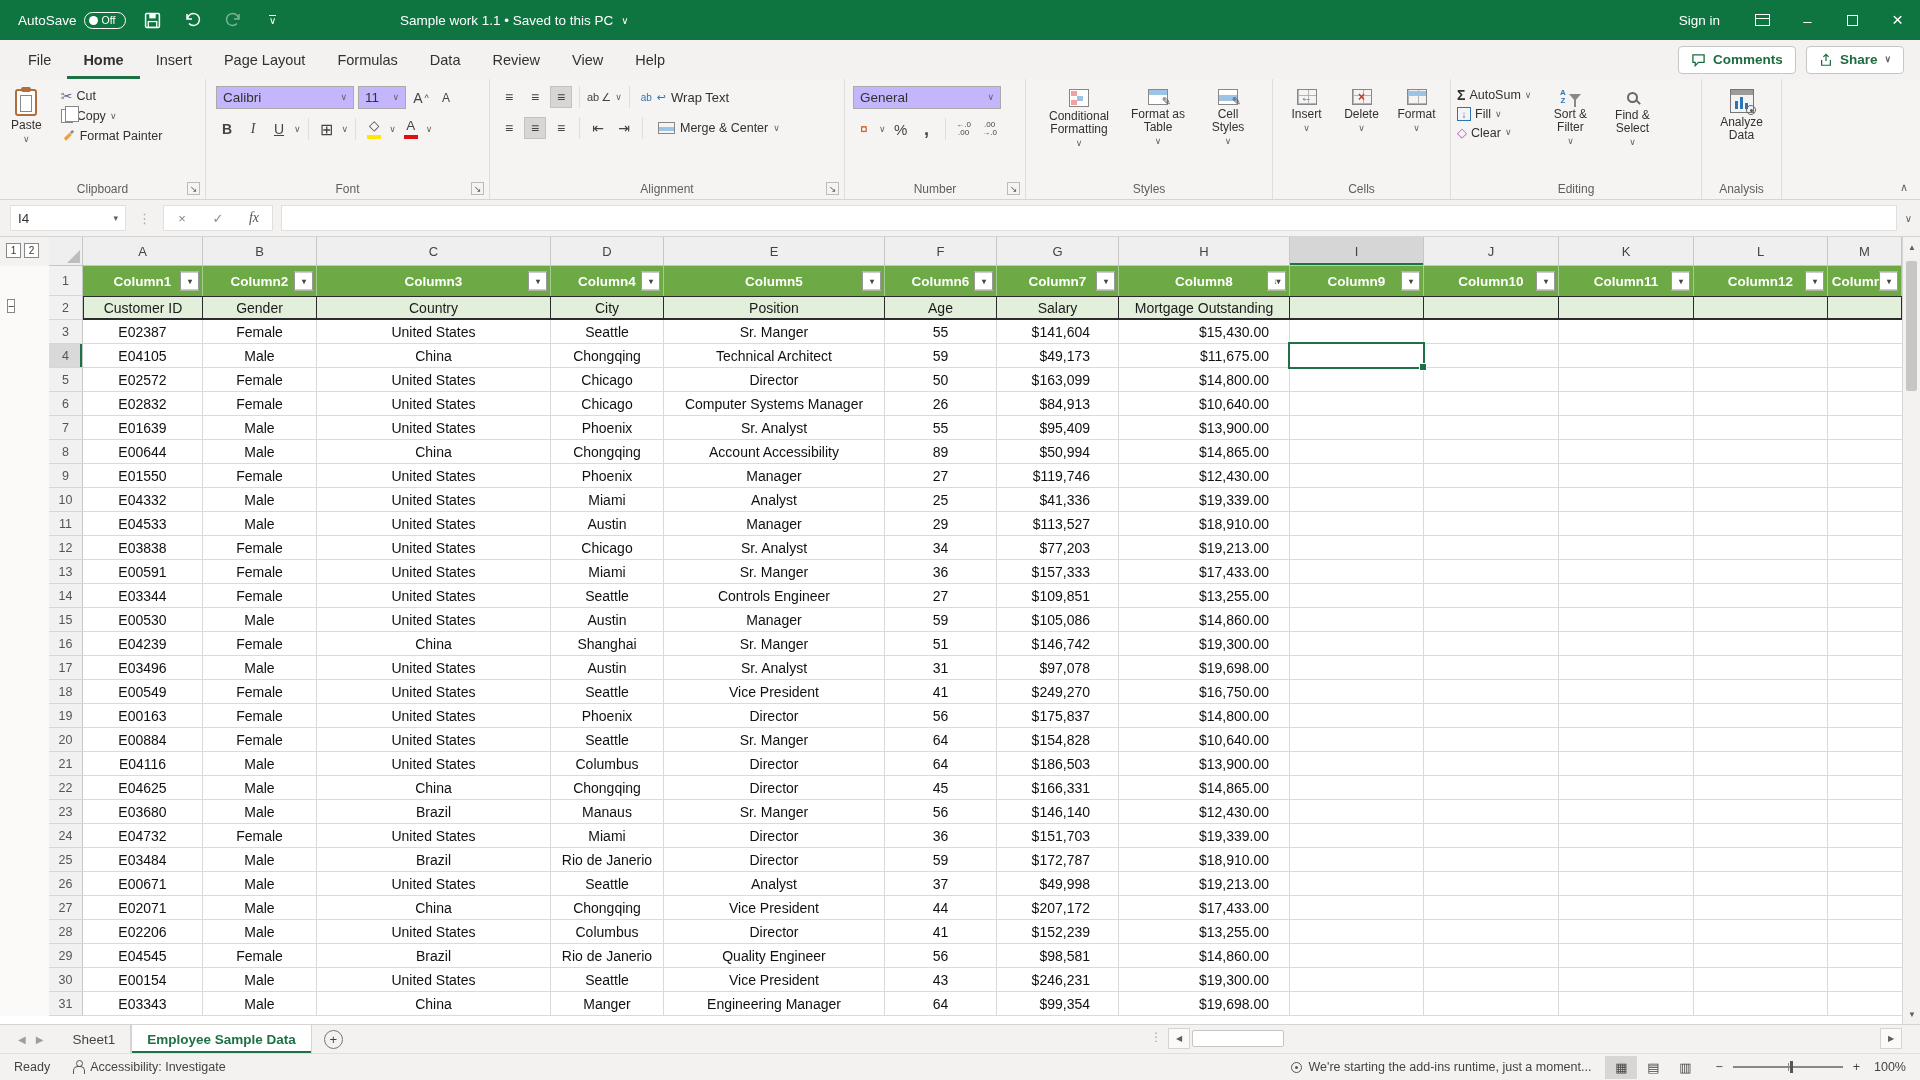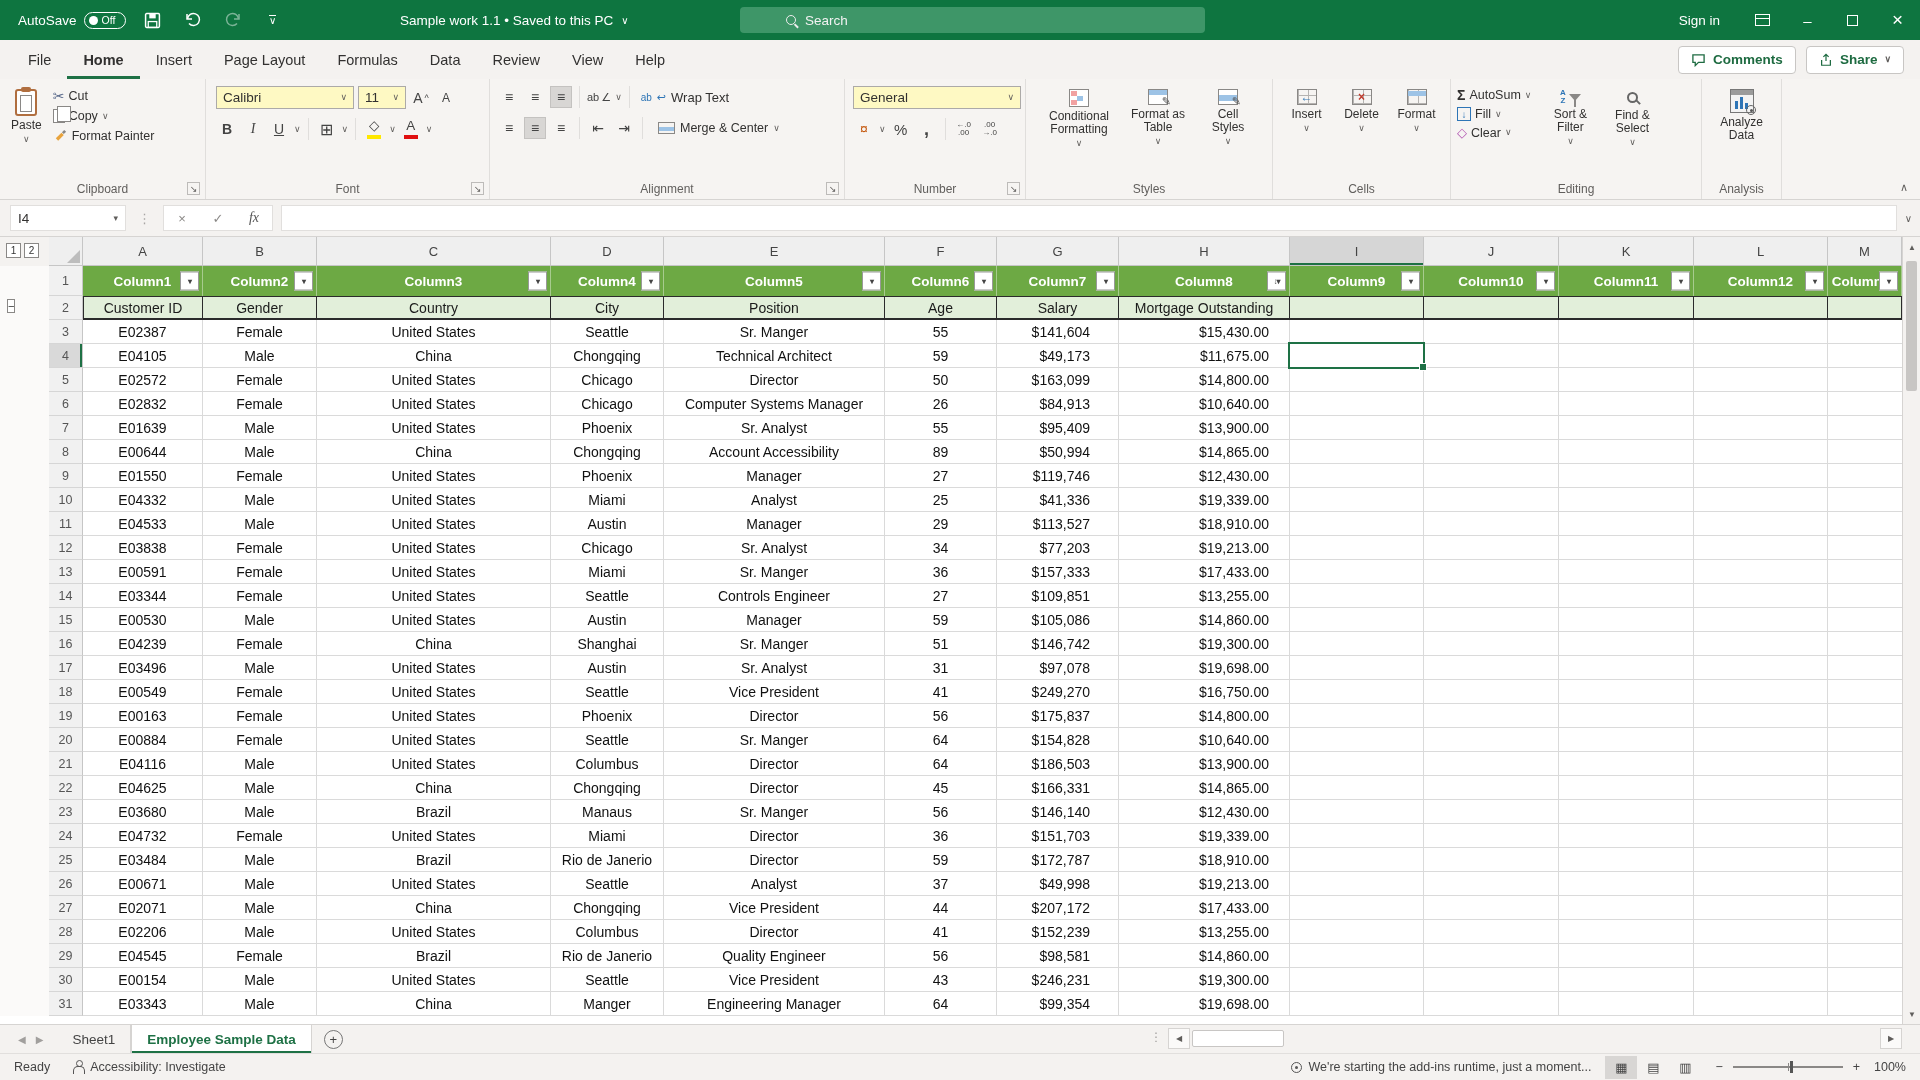--- a/index.html
+++ b/index.html
@@ -39,21 +39,21 @@
   .ribbon{position:absolute;left:0;top:79px;width:1920px;height:121px;background:#F6F4F2;border-bottom:1px solid #D6D4D2;display:flex;}
   .rgroup{position:relative;border-right:1px solid #E0DEDC;padding:7px 6px 20px 6px;display:flex;align-items:flex-start;flex:none;}
   .glabel{position:absolute;bottom:3px;left:0;width:100%;text-align:center;font-size:12px;color:#605E5C;}
   .dlg{position:absolute;bottom:4px;right:5px;font-size:9px;color:#605E5C;border:1px solid #BDBBB9;width:13px;height:13px;display:flex;align-items:center;justify-content:center;}
   .bigbtn{display:flex;flex-direction:column;align-items:center;justify-content:flex-start;gap:3px;padding:3px 5px;font-size:12px;color:#323130;text-align:center;line-height:13px;}
   .cv{font-size:9px;color:#605E5C;line-height:9px;}
   .rowset{display:flex;flex-direction:column;gap:6px;}
   .rline{display:flex;align-items:center;gap:4px;}
   .sbtn{display:flex;align-items:center;justify-content:center;min-width:22px;height:22px;font-size:14px;color:#444;gap:2px;}
   .sbtn.sel{background:#D8D6D4;border:1px solid #C4C2C0;}
-  .combo{background:#fef9c3;border:1px solid #ACAAA8;height:23px;display:flex;align-items:center;justify-content:space-between;padding:0 6px;font-size:13.5px;}
+  .combo{background:#c4b5fd;border:1px solid #ACAAA8;height:23px;display:flex;align-items:center;justify-content:space-between;padding:0 6px;font-size:13.5px;}
   .vsep{width:1px;height:22px;background:#E0DEDC;margin:0 3px;}
   
   .clip{width:22px;height:27px;border:2px solid #B06E3F;border-radius:3px;background:#fff;position:relative;}
   .clip::before{content:"";position:absolute;left:4px;top:-4px;width:10px;height:5px;background:#B06E3F;border-radius:2px;}
   .clip::after{content:"";position:absolute;left:3px;top:4px;width:10px;height:15px;background:#fff;border:1px solid #8A8886;}
   .copyic{width:12px;height:14px;border:1px solid #8A8886;background:#fff;position:relative;flex:none;}
   .copyic::after{content:"";position:absolute;left:3px;top:-4px;width:12px;height:14px;border:1px solid #8A8886;background:#fff;}
   .scis{color:#5B6B8C;font-size:14px;}
   
   .colorbar{display:flex;flex-direction:column;align-items:center;line-height:12px;font-size:13.5px;}
@@ -202,24 +202,20 @@
         </svg>
     </span>
     <span class="qatbtn">
       <span class="qat-chev">∨</span>
     </span>
   </div>
   <div class="tb-title">
     <span>Sample work 1.1  •  Saved to this PC</span>
     <span class="cv" style="color:#fff">∨</span>
   </div>
-  <div class="searchbox">
-    <span class="mag"></span>
-    <span>Search</span>
-  </div>
   <div class="tb-right">
     <span class="signin">Sign in</span>
     <span class="winbtn">
         <span class="ribopt"></span>
       </span>
     <span class="winbtn">–</span>
     <span class="winbtn">
         <span class="maxbox"></span>
       </span>
     <span class="winbtn" style="font-size:19px">×</span>
@@ -253,21 +249,21 @@
         </svg>
       <span>Share</span>
       <span class="cv">∨</span>
     </div>
   </div>
 </div>
 
 <div class="ribbon">
 
   <div class="rgroup" style="width:206px">
-    <div class="bigbtn" style="margin-right:6px">
+    <div class="bigbtn" style="margin-right:14px">
       <span class="clip"></span>
       <span>Paste</span>
       <span class="cv">∨</span>
     </div>
     <div class="rowset" style="gap:5px;margin-top:2px">
       <div class="rline">
         <span class="scis">✂</span>
         <span style="font-size:12.5px">Cut</span>
       </div>
       <div class="rline">
@@ -365,21 +361,21 @@
           <span class="cv">∨</span>
         </span>
       </div>
     </div>
     <span class="glabel">Alignment</span>
     <span class="dlg">↘</span>
   </div>
 
   <div class="rgroup" style="width:181px">
     <div class="rowset" style="margin-left:2px">
-      <div class="combo" style="width:168px">
+      <div class="combo" style="width:148px">
         <span>General</span>
         <span class="cv">∨</span>
       </div>
       <div class="rline" style="margin-top:3px">
         <span class="sbtn acct">¤</span>
         <span class="cv">∨</span>
         <span class="sbtn" style="font-size:15px">%</span>
         <span class="sbtn" style="font-size:18px;font-weight:700">,</span>
         <span class="vsep"></span>
         <span class="sbtn decico">←.0

